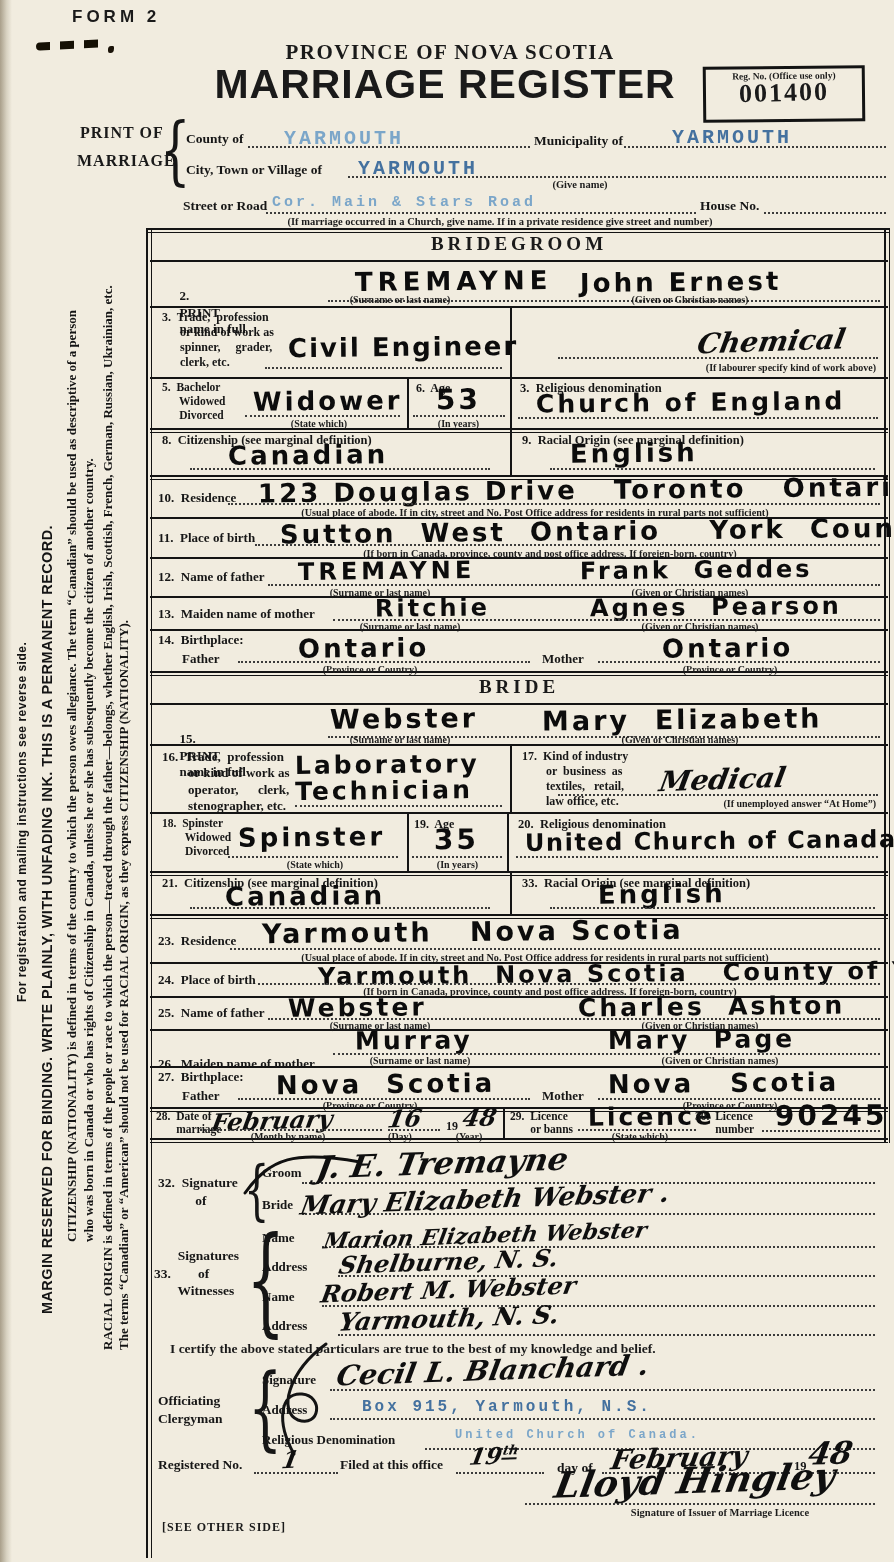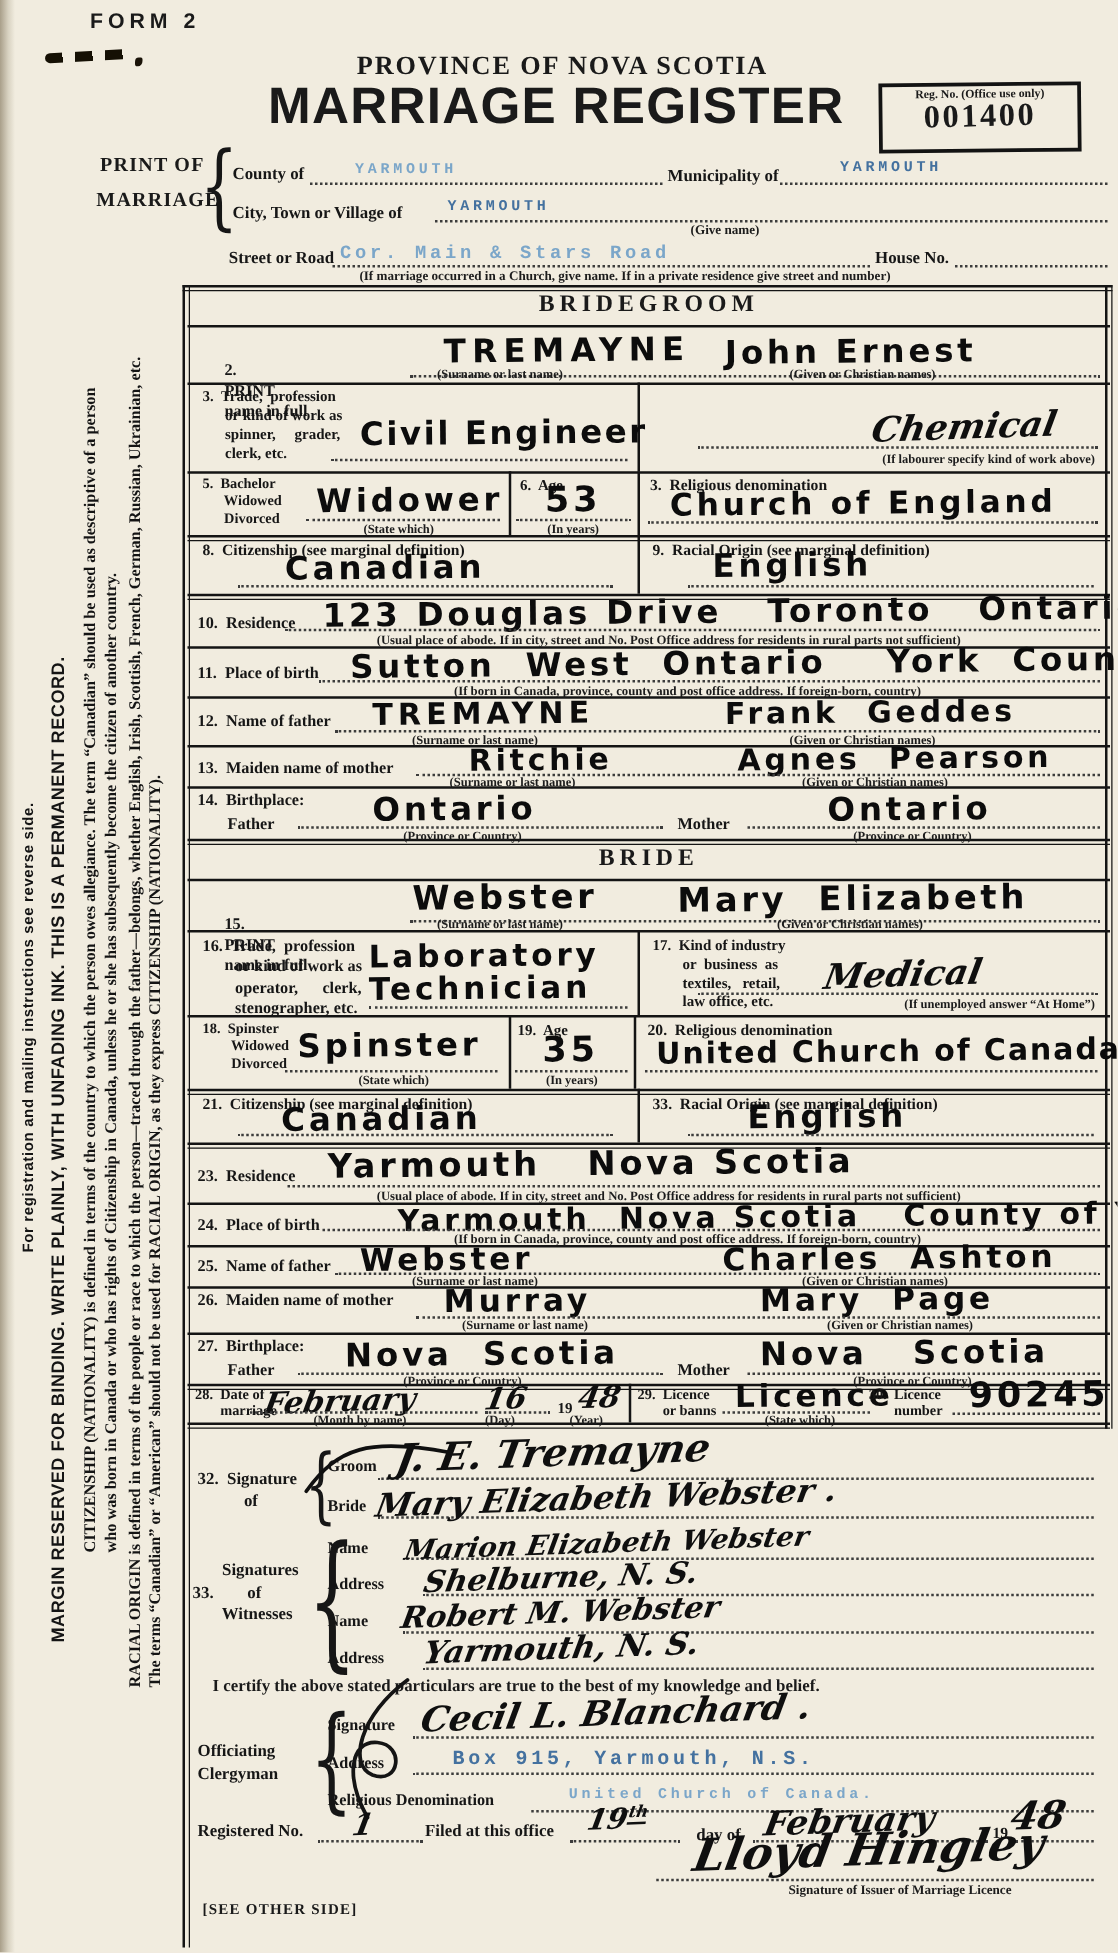--- a/index.html
+++ b/index.html
@@ -10,21 +10,21 @@
   .lbl{position:absolute;font:600 13px/1.25 "Liberation Serif",serif;white-space:pre;color:#161616}
   .sn{position:absolute;font:600 10px/1.15 "Liberation Serif",serif;text-align:center;color:#1c1c1c}
   .snr{position:absolute;font:600 10px/1.15 "Liberation Serif",serif;text-align:right;color:#1c1c1c}
   .dots{position:absolute;height:0;border-bottom:2px dotted #3c3c3c}
   .sline{position:absolute;height:2px;background:#141414}
   .dline{position:absolute;height:5px;border-top:2px solid #141414;border-bottom:1.5px solid #141414;box-sizing:border-box}
   .vline{position:absolute;width:2px;background:#141414}
   .vdbl{position:absolute;width:6px;border-left:2px solid #141414;border-right:1.5px solid #141414;box-sizing:border-box}
   .hp{position:absolute;font-family:"DejaVu Sans",sans-serif;font-weight:700;color:#0c0c0c;letter-spacing:3px;white-space:pre;transform:rotate(-0.6deg);font-size:25px;line-height:1}
   .sc{position:absolute;font-family:"DejaVu Serif",serif;font-style:italic;font-weight:700;color:#0f0f0f;white-space:nowrap;transform:skewX(-12deg) rotate(-2deg);line-height:1}
-  .ty{position:absolute;font-family:"Liberation Mono",monospace;font-weight:700;color:#44719f;letter-spacing:3px;white-space:nowrap;font-size:12px;line-height:1}
+  .ty{position:absolute;font-family:"Liberation Mono",monospace;font-weight:700;color:#44719f;letter-spacing:3px;white-space:nowrap;font-size:20px;line-height:1}
   .ty.fade{color:#7ba6c9}
   .vnote{position:absolute;transform:rotate(-90deg);transform-origin:0 0;color:#141414}
   .brace{position:absolute;font-family:"DejaVu Serif",serif;color:#161616;line-height:1;display:block;transform-origin:top left}
   .brace::before{content:"{"}
   .hdrband{position:absolute;text-align:center;font-weight:700}
   .smudge{position:absolute;left:36px;top:41px;width:66px;height:8px;transform:rotate(-3deg);background:repeating-linear-gradient(90deg,#151004 0 14px,rgba(0,0,0,0) 14px 24px);border-radius:4px}
   .smudge2{position:absolute;left:108px;top:46px;width:6px;height:7px;background:#1a1308;border-radius:50% 20% 60% 30%}
   .regbox{position:absolute;left:703px;top:66px;width:156px;height:50px;border:3px solid #131313;transform:rotate(-0.6deg);text-align:center}
   .tbl{position:absolute;left:150px;top:228px;width:738px;height:915px}
   b.inb{font-weight:700}
@@ -246,21 +246,21 @@
     <div class="dots" style="left:108px;top:755px;width:622px"></div>
     <div class="sn" style="left:120px;top:758px;width:560px;font-size:10.2px">(If born in Canada, province, county and post office address.   If foreign-born, country)</div>
 
     <div class="lbl" style="left:8px;top:777px">25.  Name of father</div>
     <div class="hp" style="left:138px;top:767px;font-size:25px">Webster</div>
     <div class="hp" style="left:428px;top:766px;font-size:25px">Charles  Ashton</div>
     <div class="dots" style="left:118px;top:790px;width:612px"></div>
     <div class="sn" style="left:120px;top:792px;width:220px">(Surname or last name)</div>
     <div class="sn" style="left:430px;top:792px;width:240px">(Given or Christian names)</div>
 
-    <div class="lbl" style="left:8px;top:804px">26.  Maiden name of mother</div>
+    <div class="lbl" style="left:8px;top:828px">26.  Maiden name of mother</div>
     <div class="hp" style="left:205px;top:800px;font-size:25px">Murray</div>
     <div class="hp" style="left:458px;top:799px;font-size:25px">Mary  Page</div>
     <div class="dots" style="left:183px;top:825px;width:547px"></div>
     <div class="sn" style="left:150px;top:827px;width:240px">(Surname or last name)</div>
     <div class="sn" style="left:450px;top:827px;width:240px">(Given or Christian names)</div>
 
     <div class="lbl" style="left:8px;top:841px">27.  Birthplace:</div>
     <div class="lbl" style="left:32px;top:860px">Father</div>
     <div class="hp" style="left:126px;top:843px;font-size:26px">Nova  Scotia</div>
     <div class="dots" style="left:88px;top:870px;width:292px"></div>

